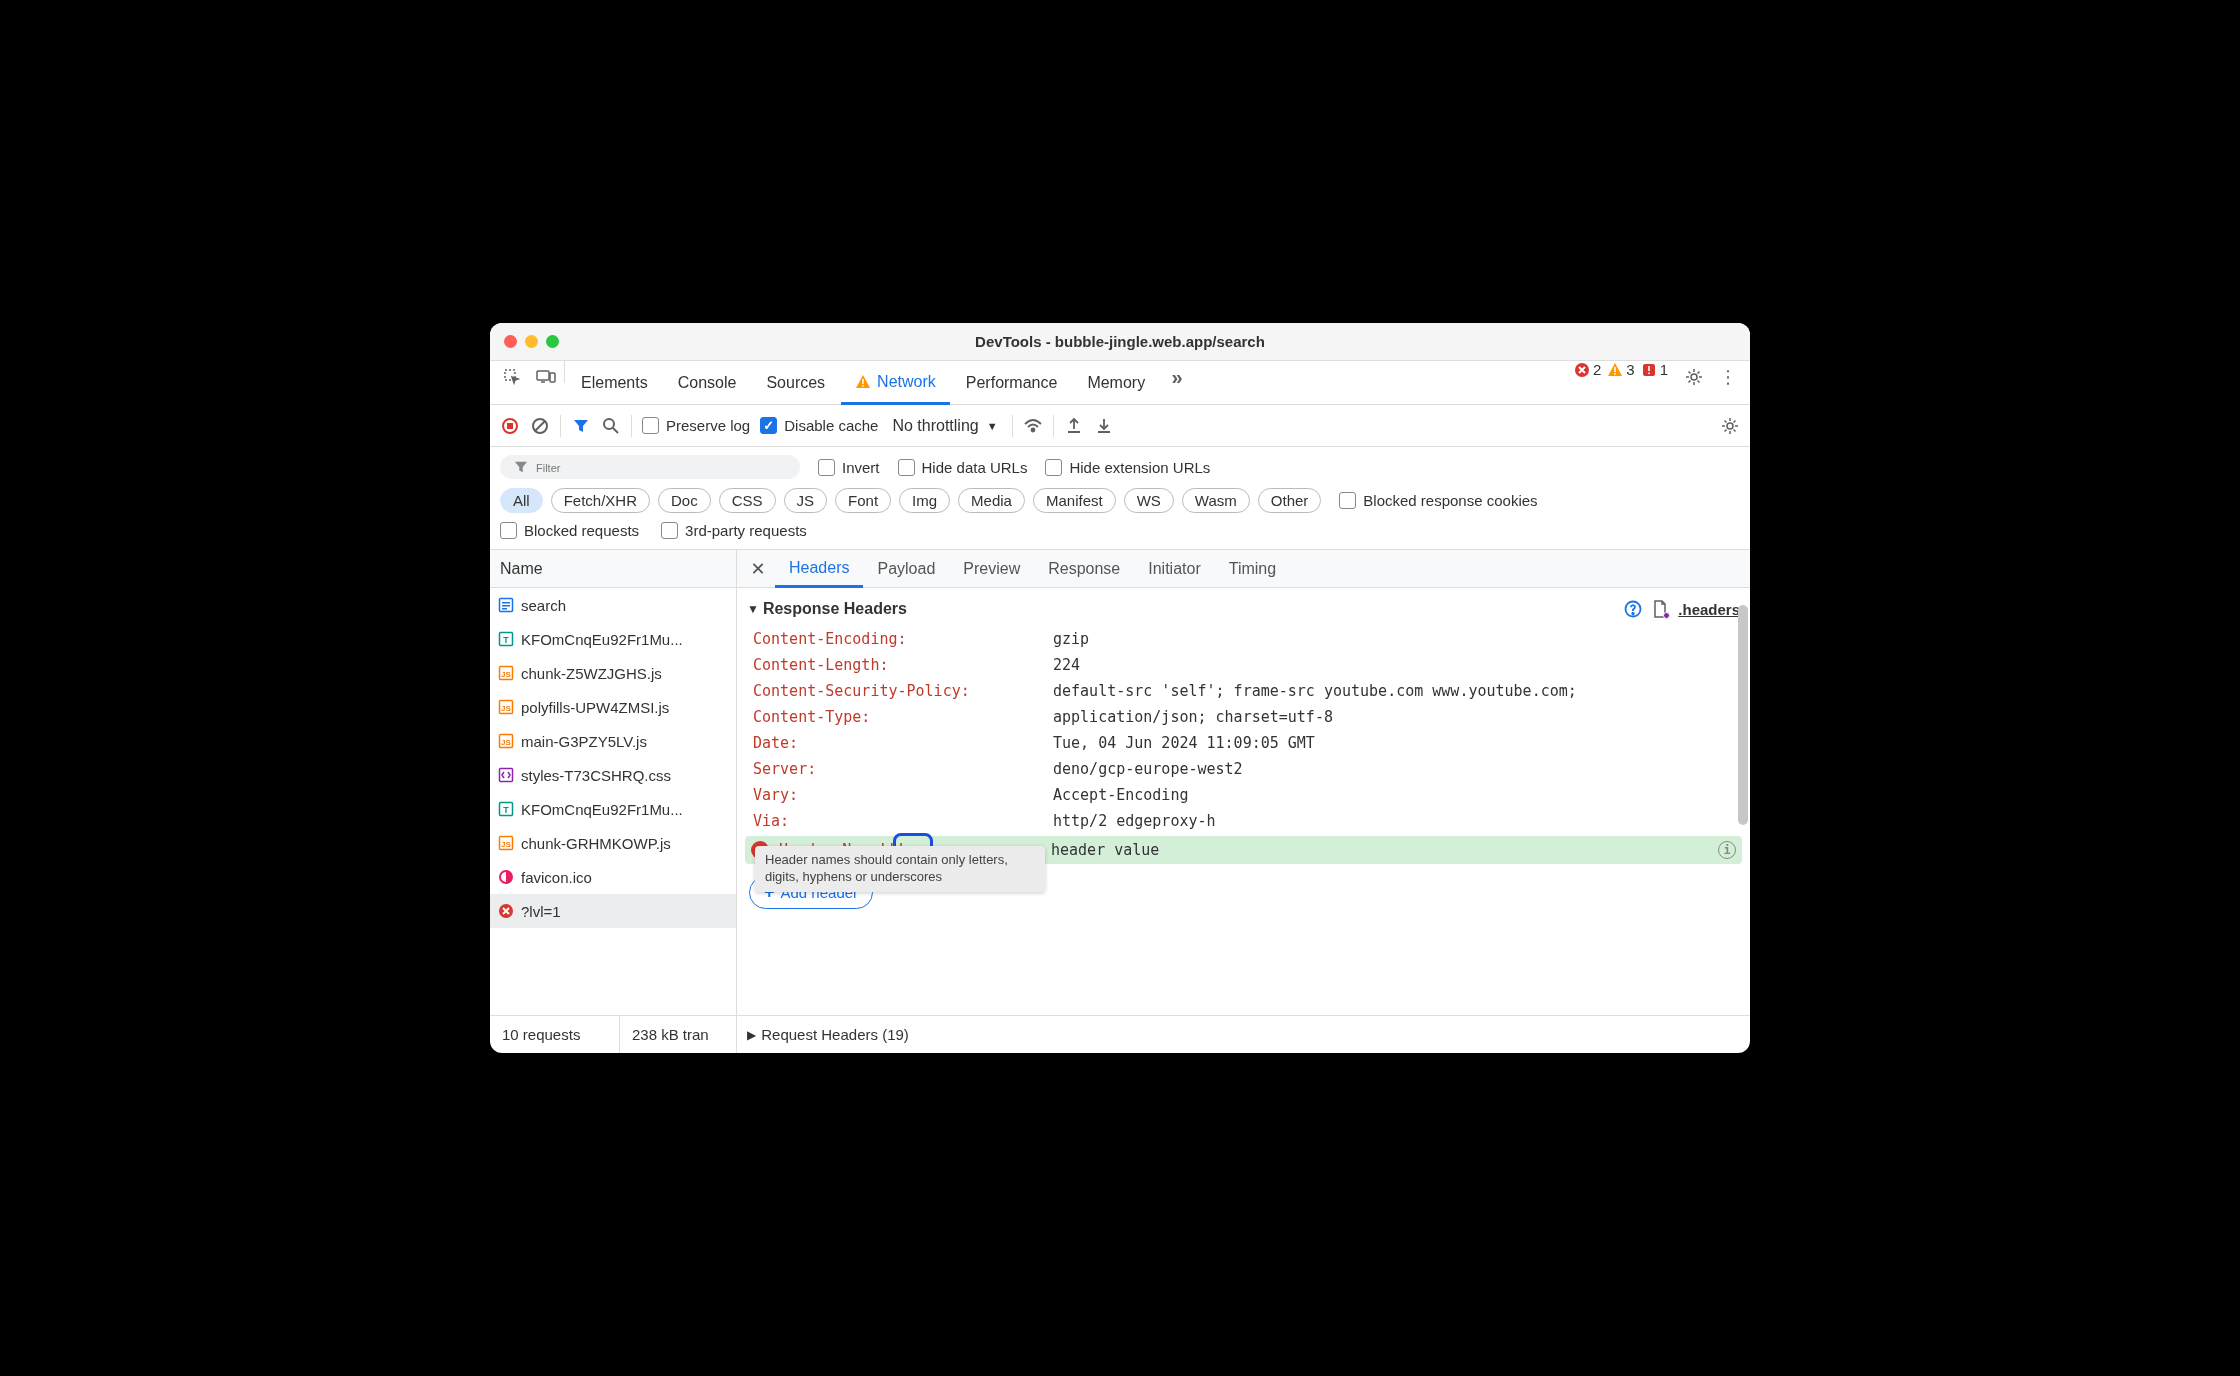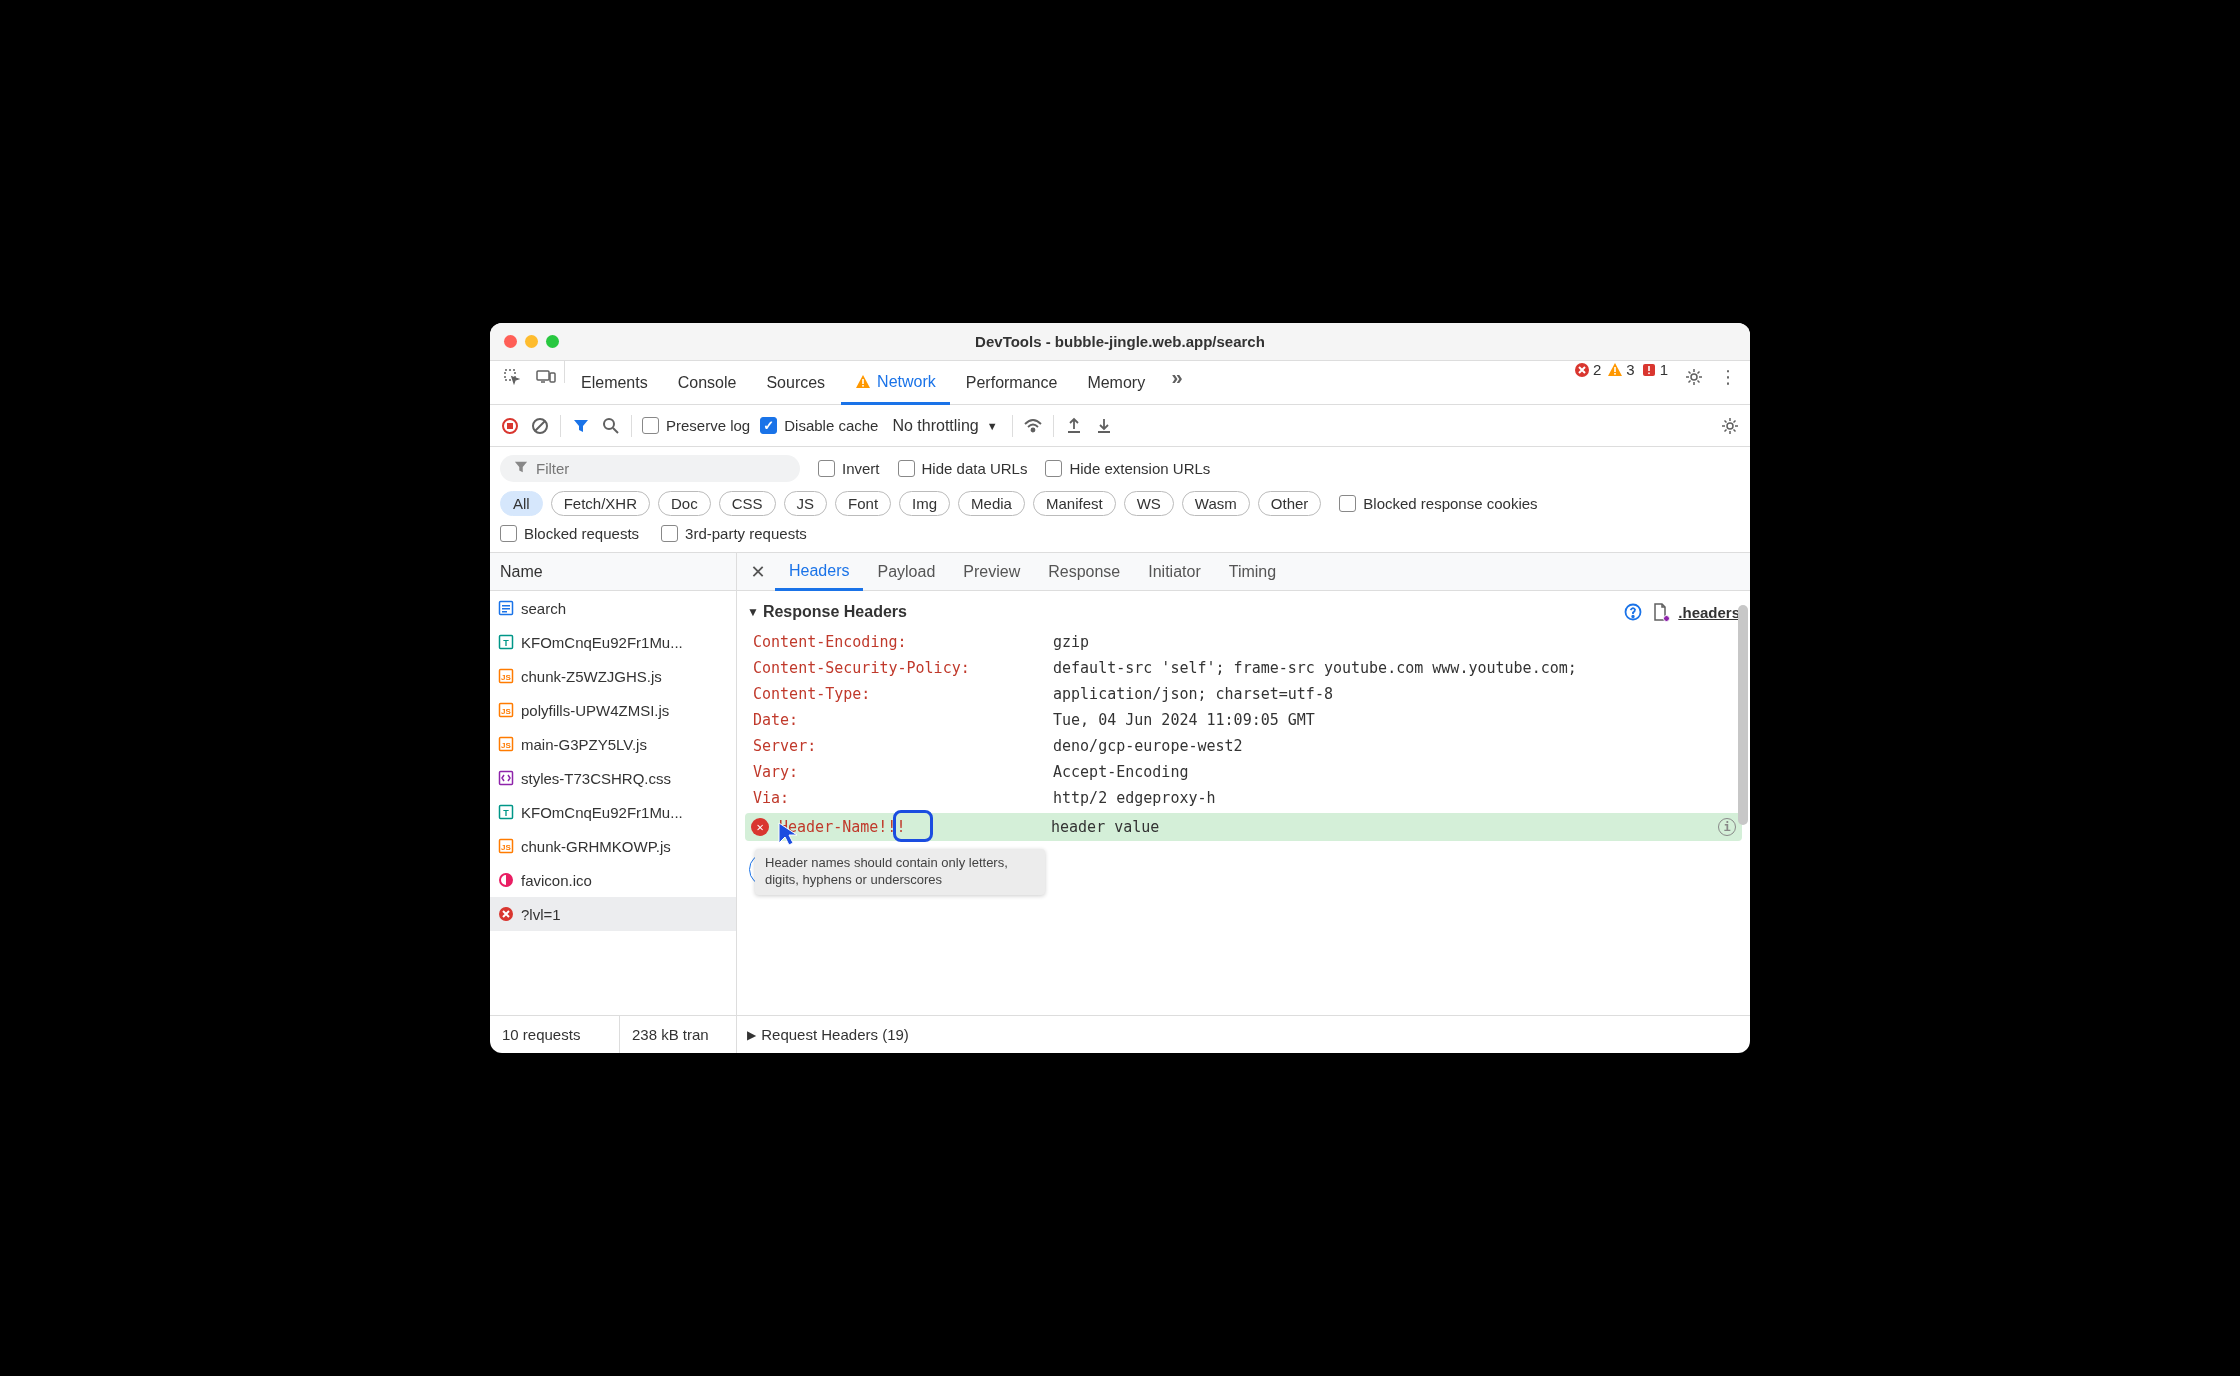--- a/index.html
+++ b/index.html
@@ -72,25 +72,25 @@
       border-bottom: 1px solid #ddd;
       display: flex;
       flex-direction: column;
       gap: 9px;
     }
     .filter-row1 { display: flex; align-items: center; gap: 18px; }
     .filter-input {
       background: #f1f2f3;
       border-radius: 18px;
       padding: 5px 14px;
-      font-size: 15px;
+      font-size: 11px;
       color: #555;
       width: 300px;
       display: flex;
-      align-items: flex-start;
+      align-items: flex-end;
       gap: 8px;
     }
     .filter-row2 { display: flex; align-items: center; gap: 8px; flex-wrap: wrap; }
     .filter-chip {
       border: 1px solid #bbb;
       border-radius: 16px;
       padding: 3px 12px;
       font-size: 15px;
       color: #333;
       cursor: pointer;
@@ -456,20 +456,24 @@
             </div>
             <span class="headers-link">.headers</span>
           </div>
         </div>
         <div id="headers-list">
             <div class="header-row">
               <span class="header-name">Content-Encoding:</span>
               <span class="header-value">gzip</span>
             </div>
             <div class="header-row">
+              <span class="header-name">Content-Length:</span>
+              <span class="header-value">224</span>
+            </div>
+            <div class="header-row">
               <span class="header-name">Content-Security-Policy:</span>
               <span class="header-value">default-src 'self'; frame-src youtube.com www.youtube.com;</span>
             </div>
             <div class="header-row">
               <span class="header-name">Content-Type:</span>
               <span class="header-value">application/json; charset=utf-8</span>
             </div>
             <div class="header-row">
               <span class="header-name">Date:</span>
               <span class="header-value">Tue, 04 Jun 2024 11:09:05 GMT</span>

